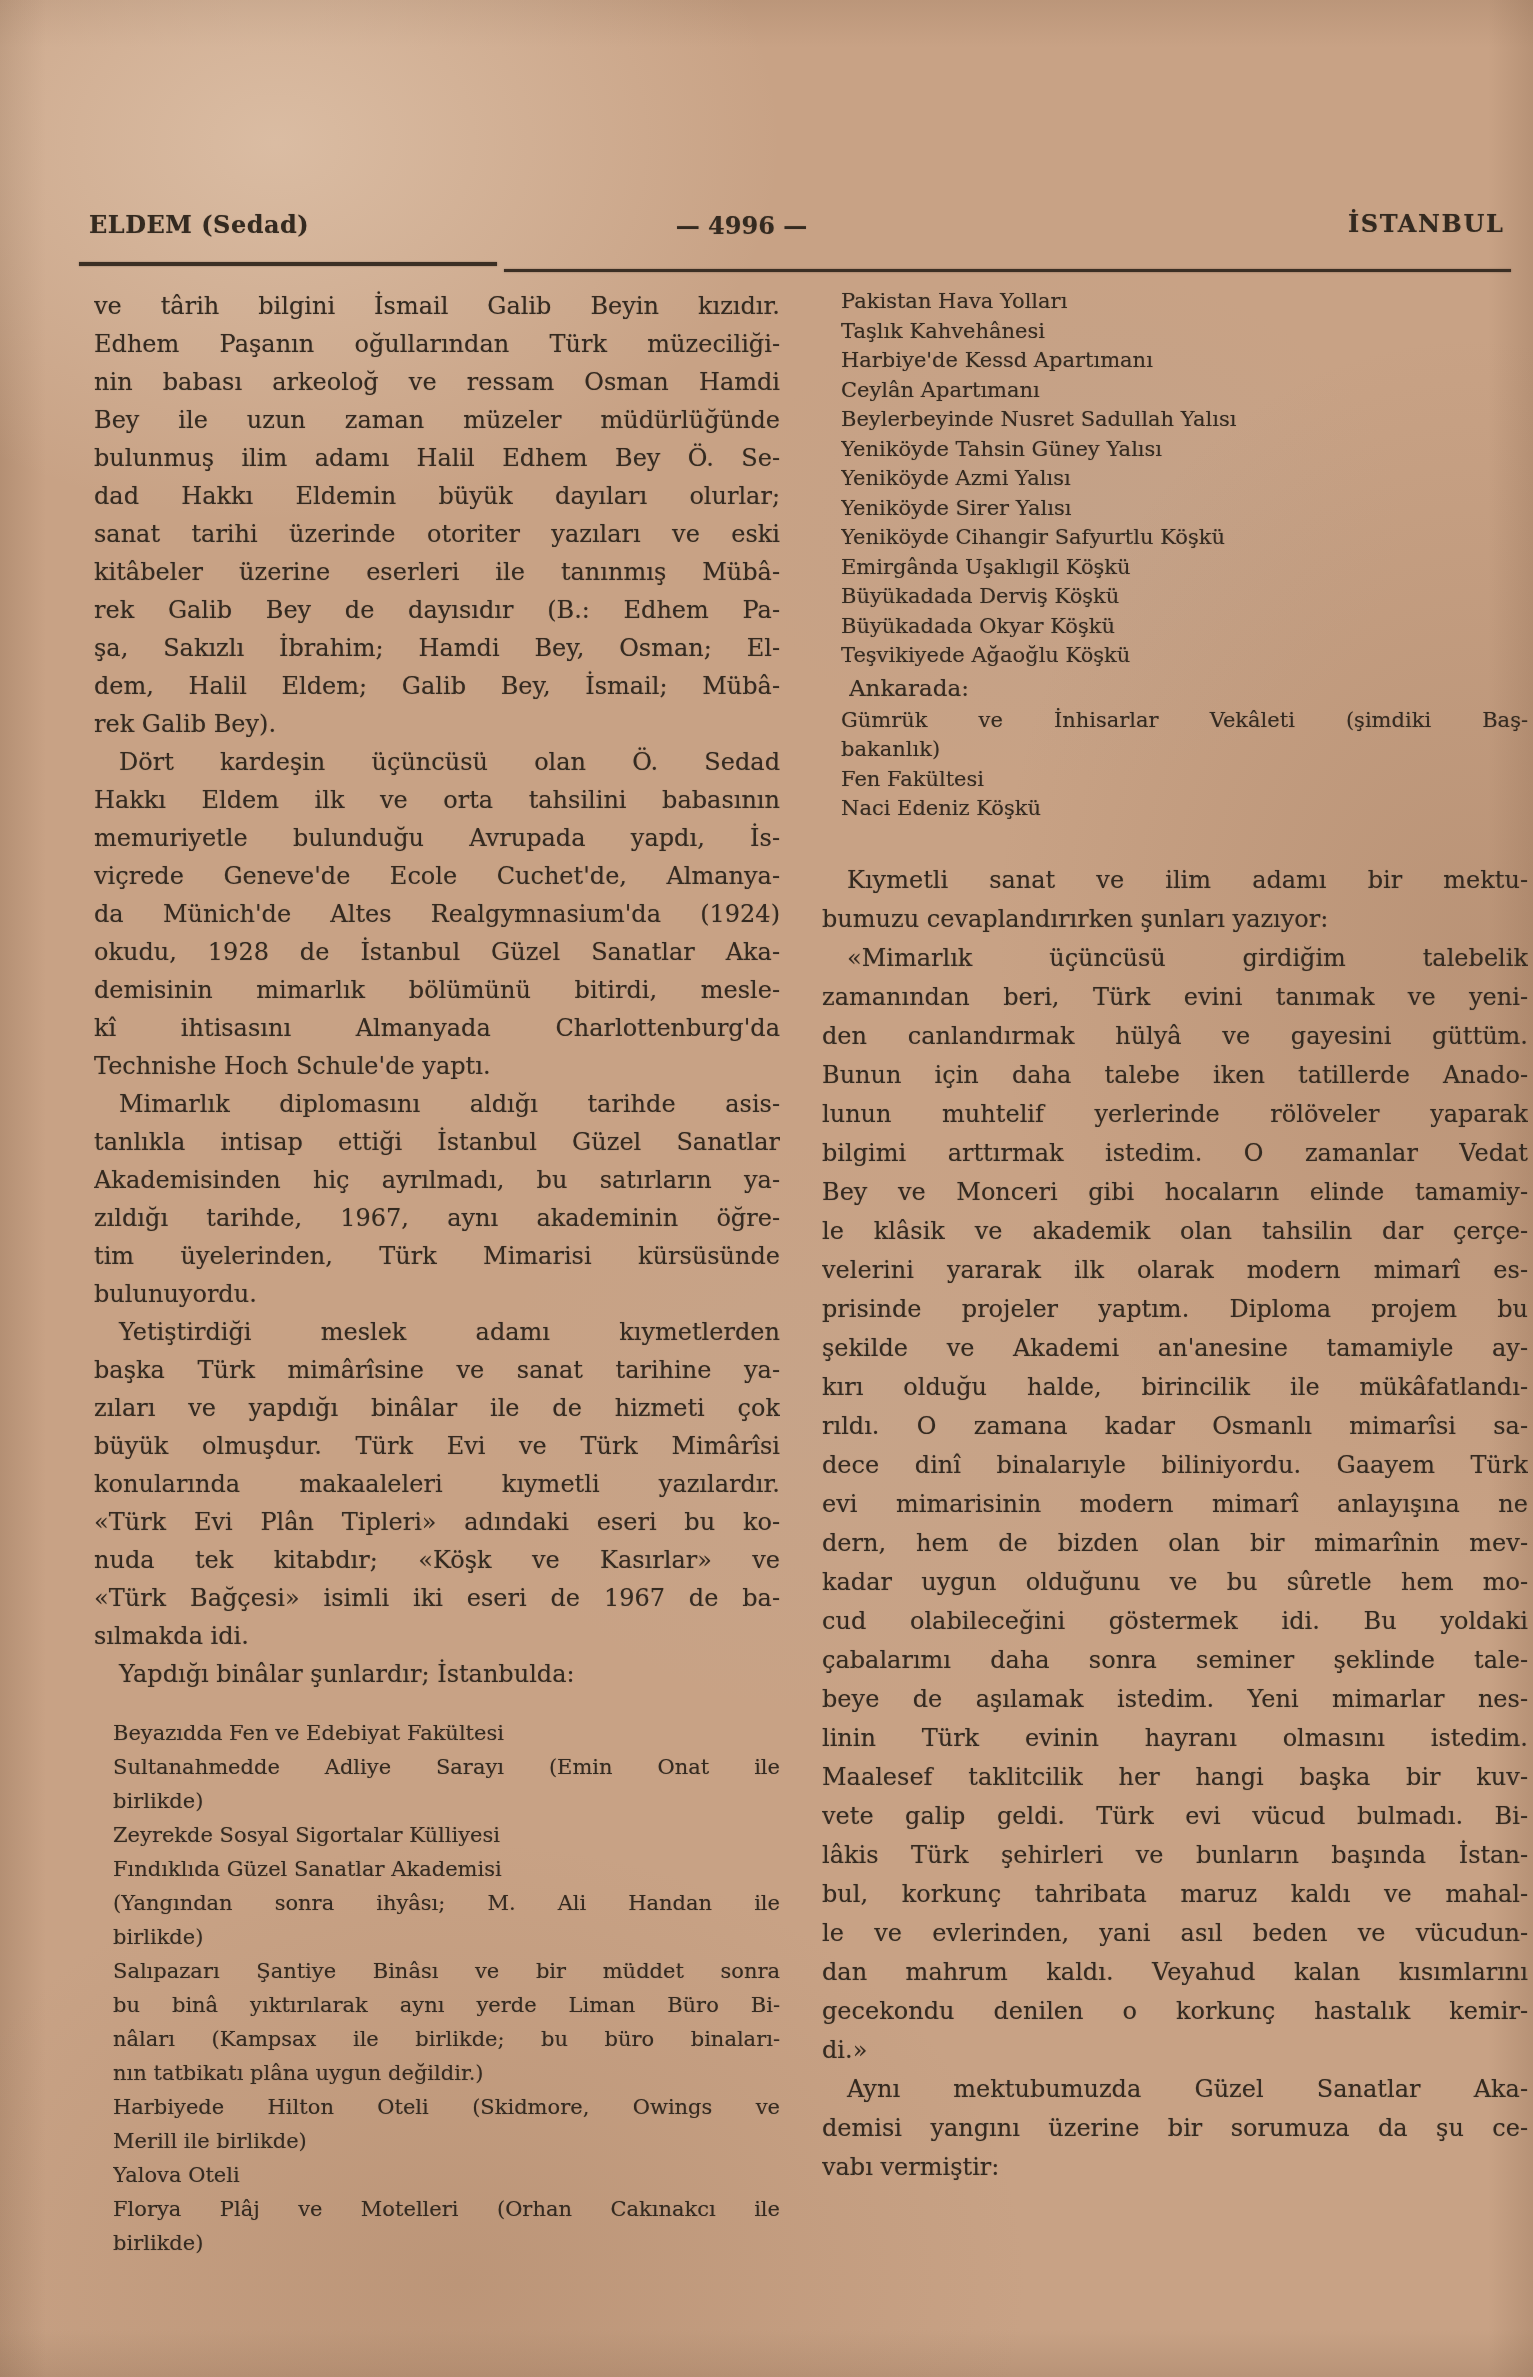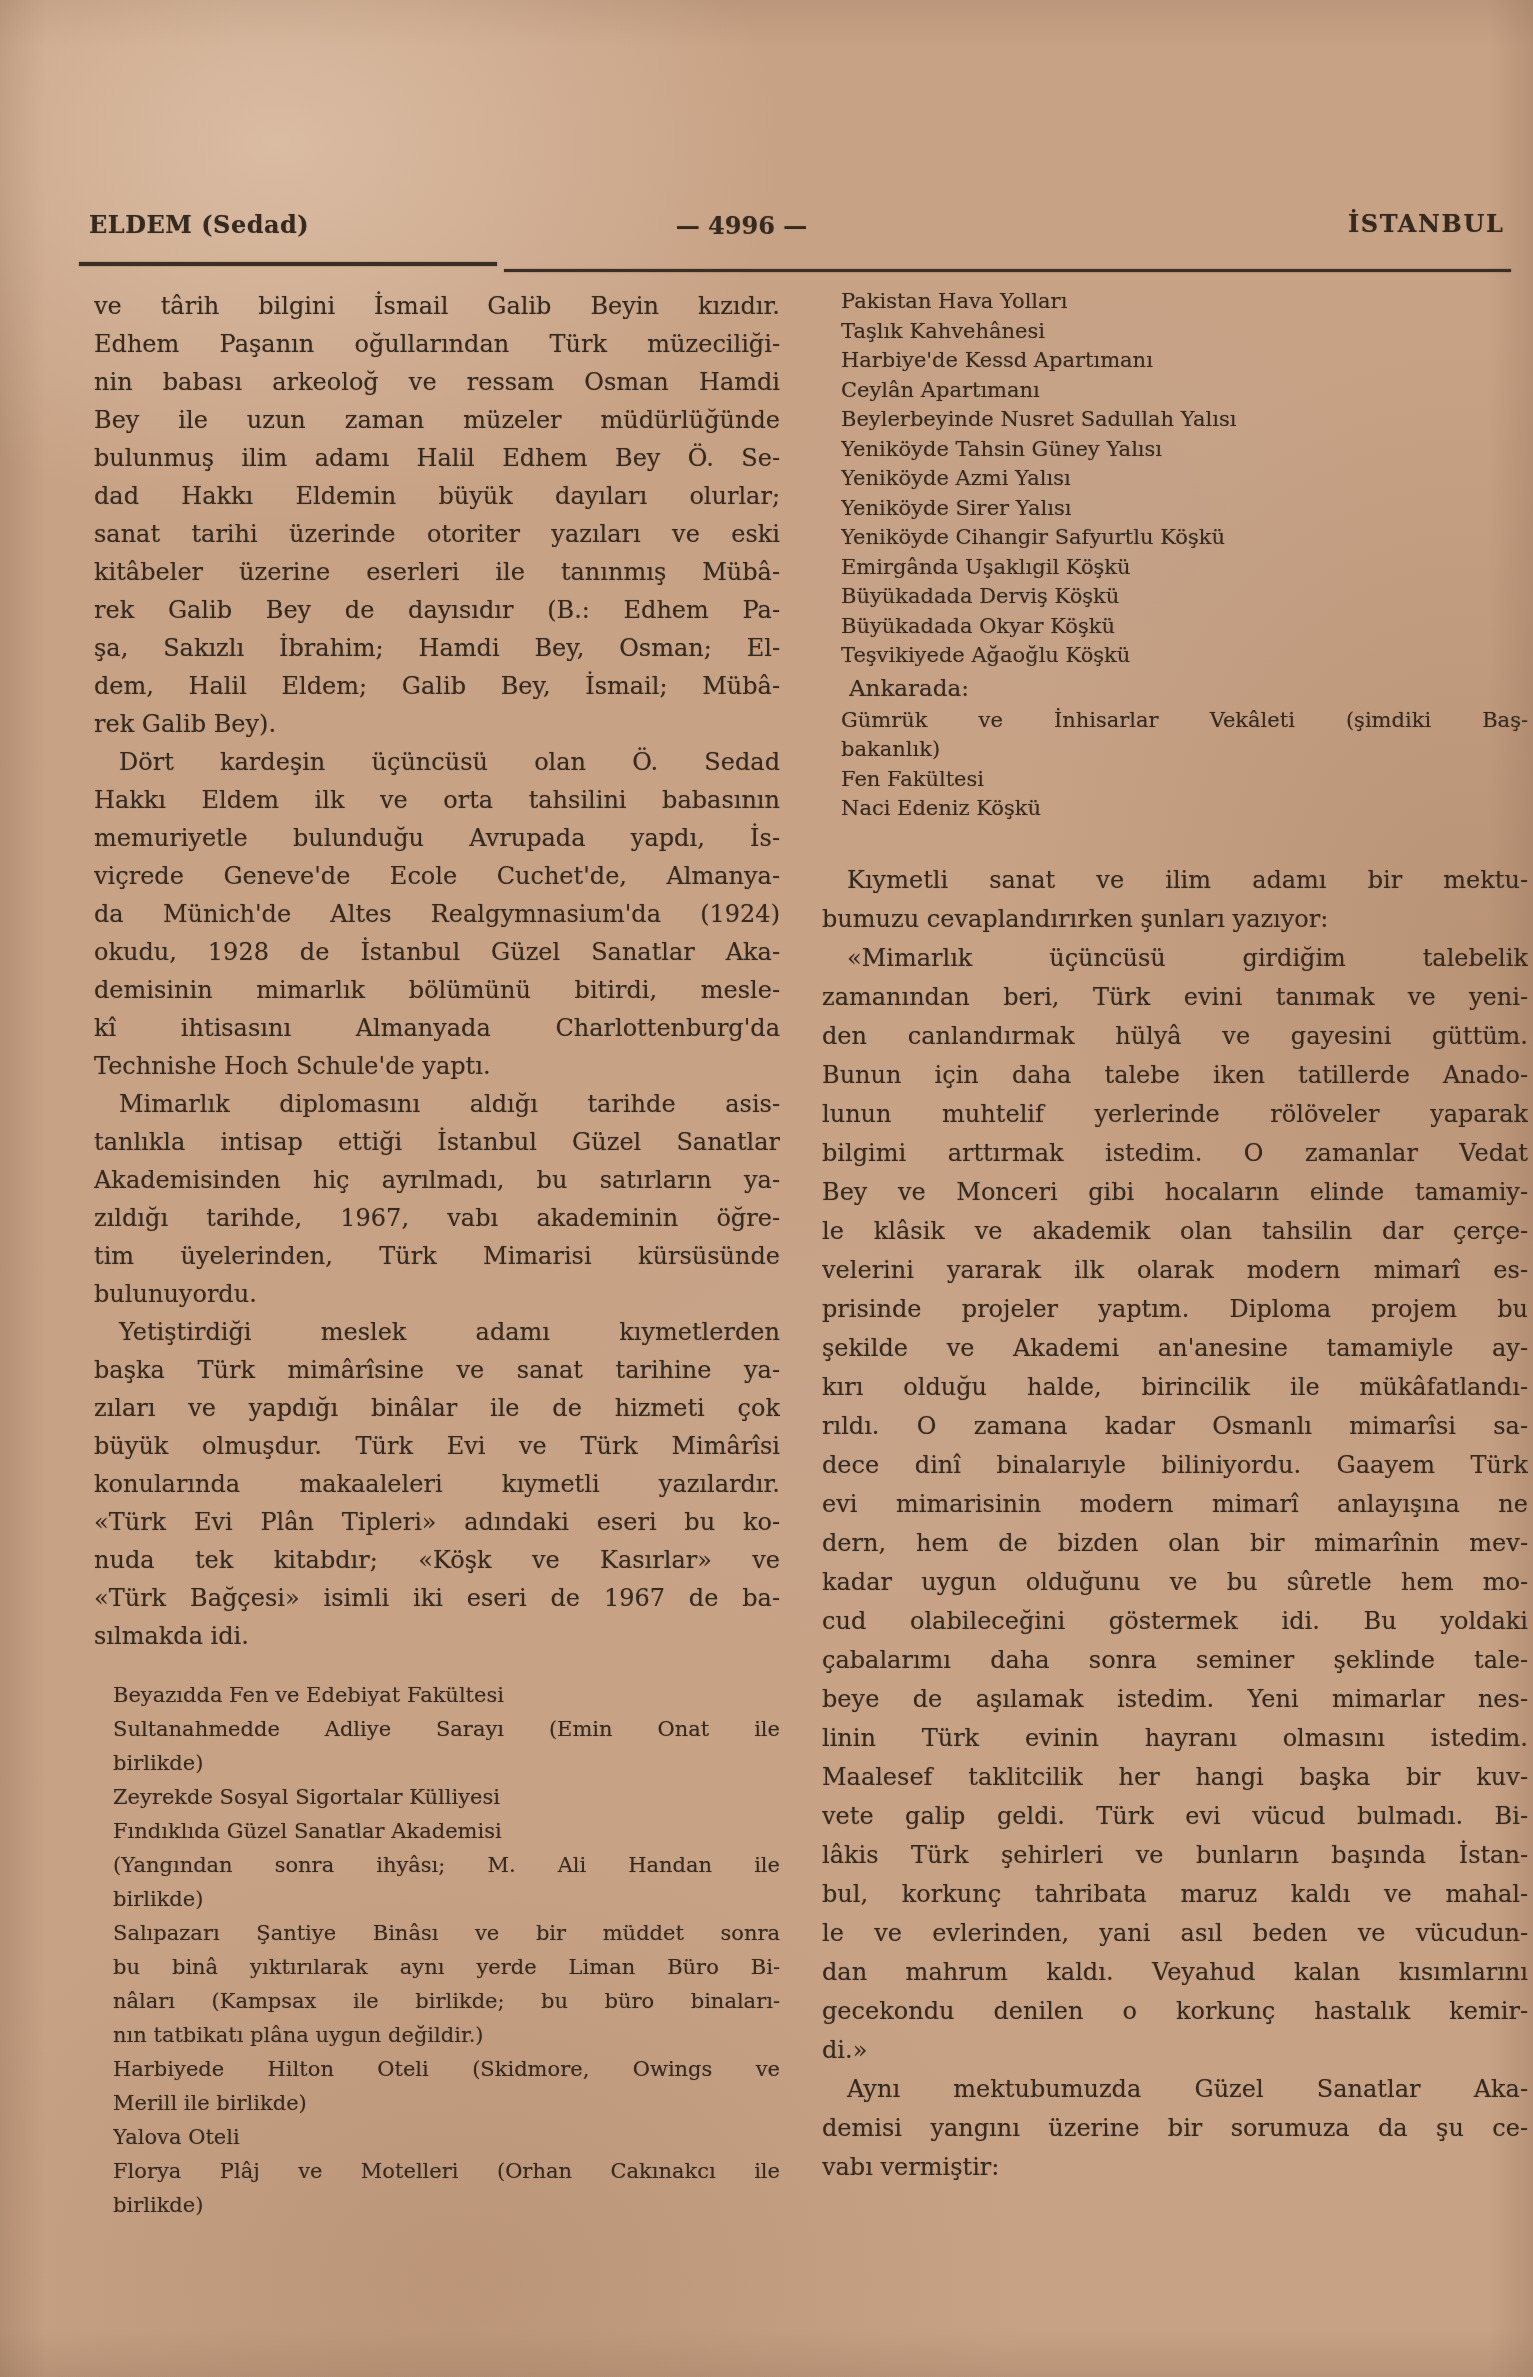--- a/index.html
+++ b/index.html
@@ -82,34 +82,37 @@
         <div class="line just">da Münich'de Altes Realgymnasium'da (1924)</div>
         <div class="line just">okudu, 1928 de İstanbul Güzel Sanatlar Aka-</div>
         <div class="line just">demisinin mimarlık bölümünü bitirdi, mesle-</div>
         <div class="line just">kî ihtisasını Almanyada Charlottenburg'da</div>
         <div class="line">Technishe Hoch Schule'de yaptı.</div>
       </div>
       <div class="block para">
         <div class="line just indent">Mimarlık diplomasını aldığı tarihde asis-</div>
         <div class="line just">tanlıkla intisap ettiği İstanbul Güzel Sanatlar</div>
         <div class="line just">Akademisinden hiç ayrılmadı, bu satırların ya-</div>
-        <div class="line just">zıldığı tarihde, 1967, vabı akademinin öğre-</div>
+        <div class="line just">zıldığı tarihde, 1967, aynı akademinin öğre-</div>
         <div class="line just">tim üyelerinden, Türk Mimarisi kürsüsünde</div>
         <div class="line">bulunuyordu.</div>
       </div>
       <div class="block para">
         <div class="line just indent">Yetiştirdiği meslek adamı kıymetlerden</div>
         <div class="line just">başka Türk mimârîsine ve sanat tarihine ya-</div>
         <div class="line just">zıları ve yapdığı binâlar ile de hizmeti çok</div>
         <div class="line just">büyük olmuşdur. Türk Evi ve Türk Mimârîsi</div>
         <div class="line just">konularında makaaleleri kıymetli yazılardır.</div>
         <div class="line just">«Türk Evi Plân Tipleri» adındaki eseri bu ko-</div>
         <div class="line just">nuda tek kitabdır; «Köşk ve Kasırlar» ve</div>
         <div class="line just">«Türk Bağçesi» isimli iki eseri de 1967 de ba-</div>
         <div class="line">sılmakda idi.</div>
+      </div>
+      <div class="block para">
+        <div class="line indent">Yapdığı binâlar şunlardır; İstanbulda:</div>
       </div>
       <div class="block list">
         <div class="item">
           <div class="line">Beyazıdda Fen ve Edebiyat Fakültesi</div>
         </div>
         <div class="item">
           <div class="line just">Sultanahmedde Adliye Sarayı (Emin Onat ile</div>
           <div class="line">birlikde)</div>
         </div>
         <div class="item">

